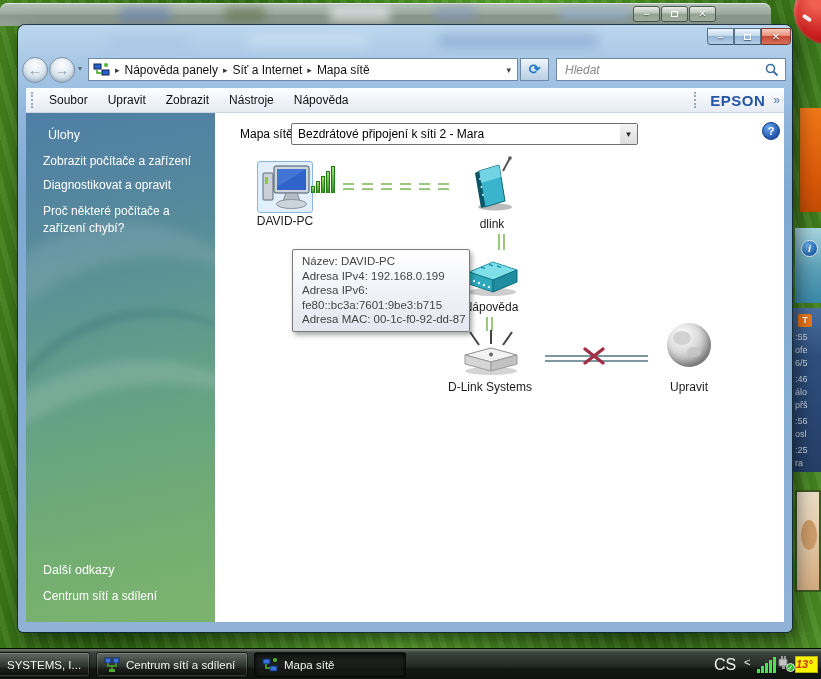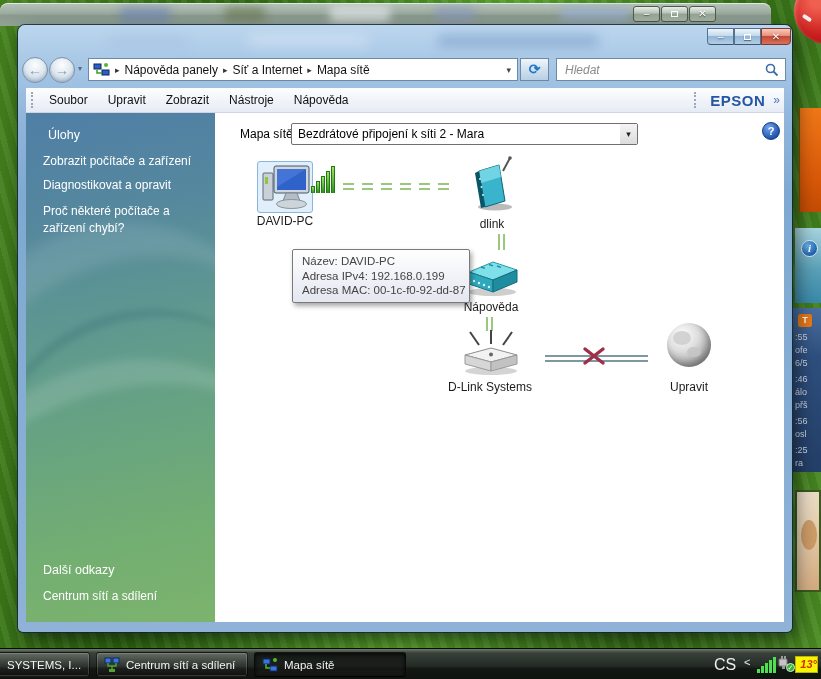--- a/index.html
+++ b/index.html
@@ -163,21 +163,21 @@
   .tb-btn { position:absolute; top:3px; height:25px; border-radius:3px; border:1px solid rgba(0,0,0,.62);
     background: linear-gradient(180deg,rgba(255,255,255,.22),rgba(255,255,255,.07) 48%,rgba(0,0,0,.12));
     box-shadow: inset 0 0 0 1px rgba(255,255,255,.16);
     color:#f2f2f2; font-size:11.5px; display:flex; align-items:center; white-space:nowrap; overflow:hidden; }
   .tb-btn.active { background: linear-gradient(180deg,rgba(0,0,0,.58),rgba(40,40,40,.35));
     box-shadow: inset 0 1px 4px rgba(0,0,0,.85); }
   .tb-btn svg { margin:0 6px 0 7px; flex:none; }
   .tray-text { position:absolute; color:#eee; font-size:16px; top:7px; }
   .temp-badge { position:absolute; left:795px; top:7px; width:23px; height:17px; background:#f8f404;
     border:1px solid #b8b400; color:#d03000; font:bold italic 11px "Liberation Sans", sans-serif;
-    text-align:right; line-height:15px; }
+    text-align:left; line-height:15px; }
   .usb-check { position:absolute; left:786px; top:14px; width:9px; height:9px; border-radius:50%;
     background:#2fb82f; border:1px solid #e8e8e8; color:#fff; font-size:7px; line-height:8px; text-align:center; }
 </style>
 </head>
 <body>
 
 <div id="screen">
 
   <div class="bg-window">
     <div class="bg-blob" style="left:120px;top:4px;width:50px;height:16px;background:#7088b8"></div>
@@ -366,20 +366,22 @@
           <line x1="5" y1="7" x2="23" y2="21" stroke="#9e2f47" stroke-width="3.4" stroke-linecap="round"></line>
           <line x1="23" y1="7" x2="5" y2="21" stroke="#9e2f47" stroke-width="3.4" stroke-linecap="round"></line>
         </svg>
 
         <div class="globe"></div>
         <div class="node-label" style="left:416px;top:267px;width:116px">Upravit</div>
 
         <div class="tooltip">
           <div>Název: DAVID-PC</div>
           <div>Adresa IPv4: 192.168.0.199</div>
+          <div>Adresa IPv6:</div>
+          <div>fe80::bc3a:7601:9be3:b715</div>
           <div>Adresa MAC: 00-1c-f0-92-dd-87</div>
         </div>
       </div>
     </div>
   </div>
 
   <div class="taskbar">
     <div class="tb-btn" style="left:-6px;width:96px;padding-left:12px">
       <span>SYSTEMS, I...</span>
     </div>

